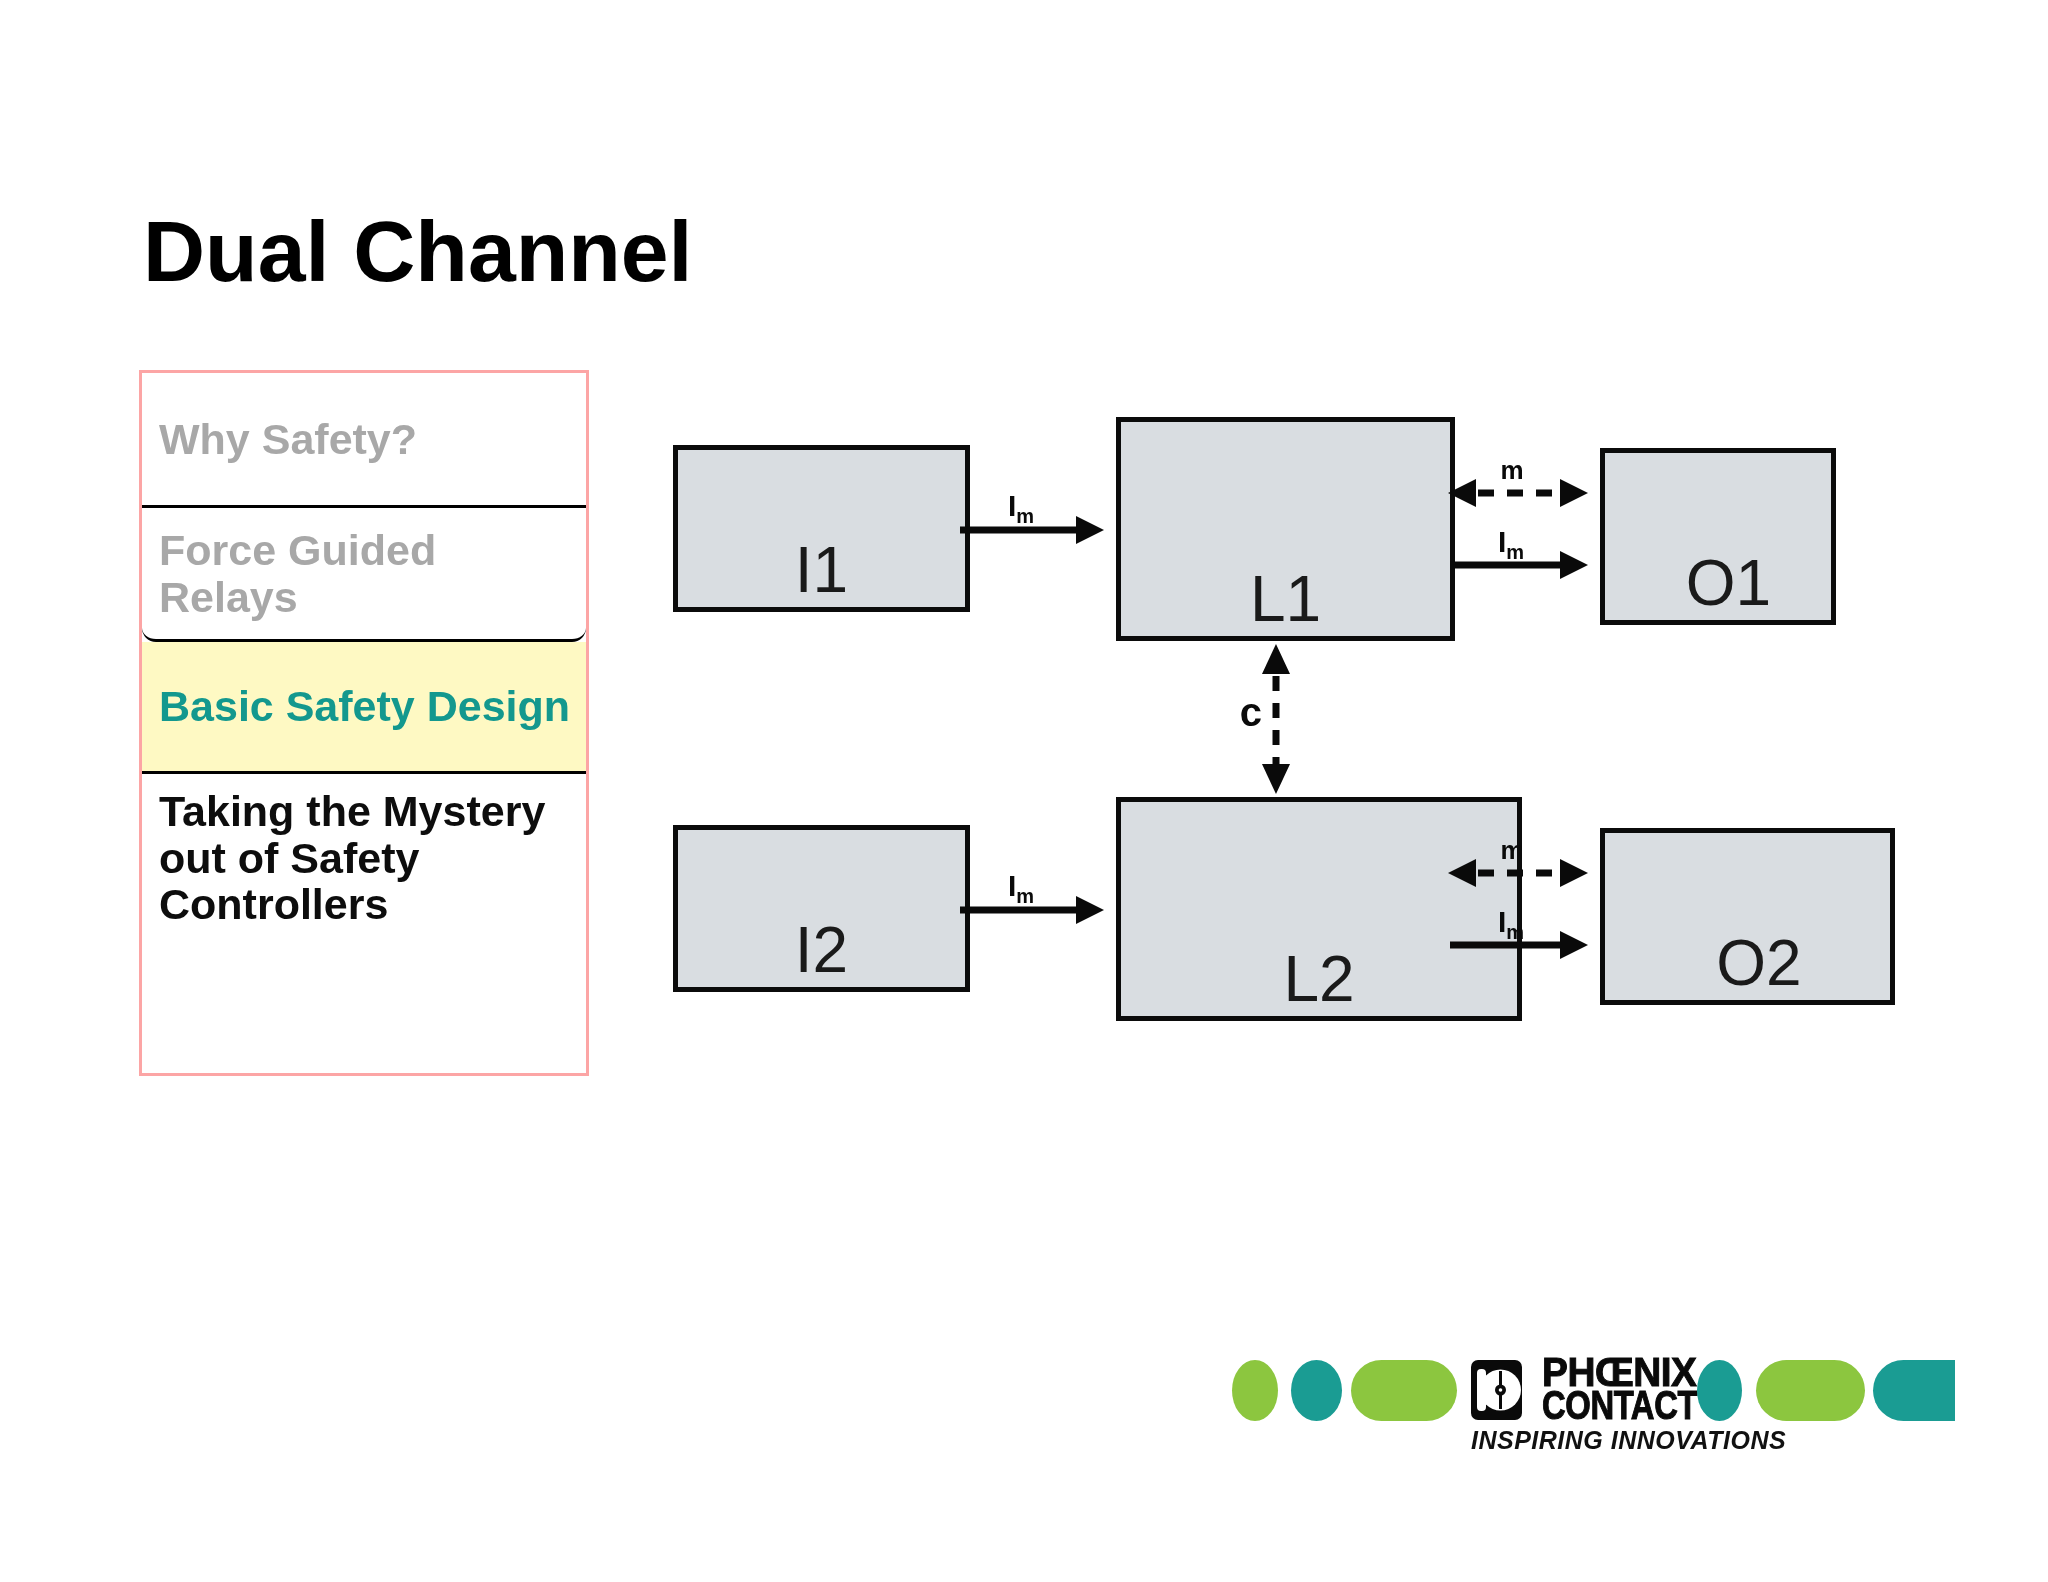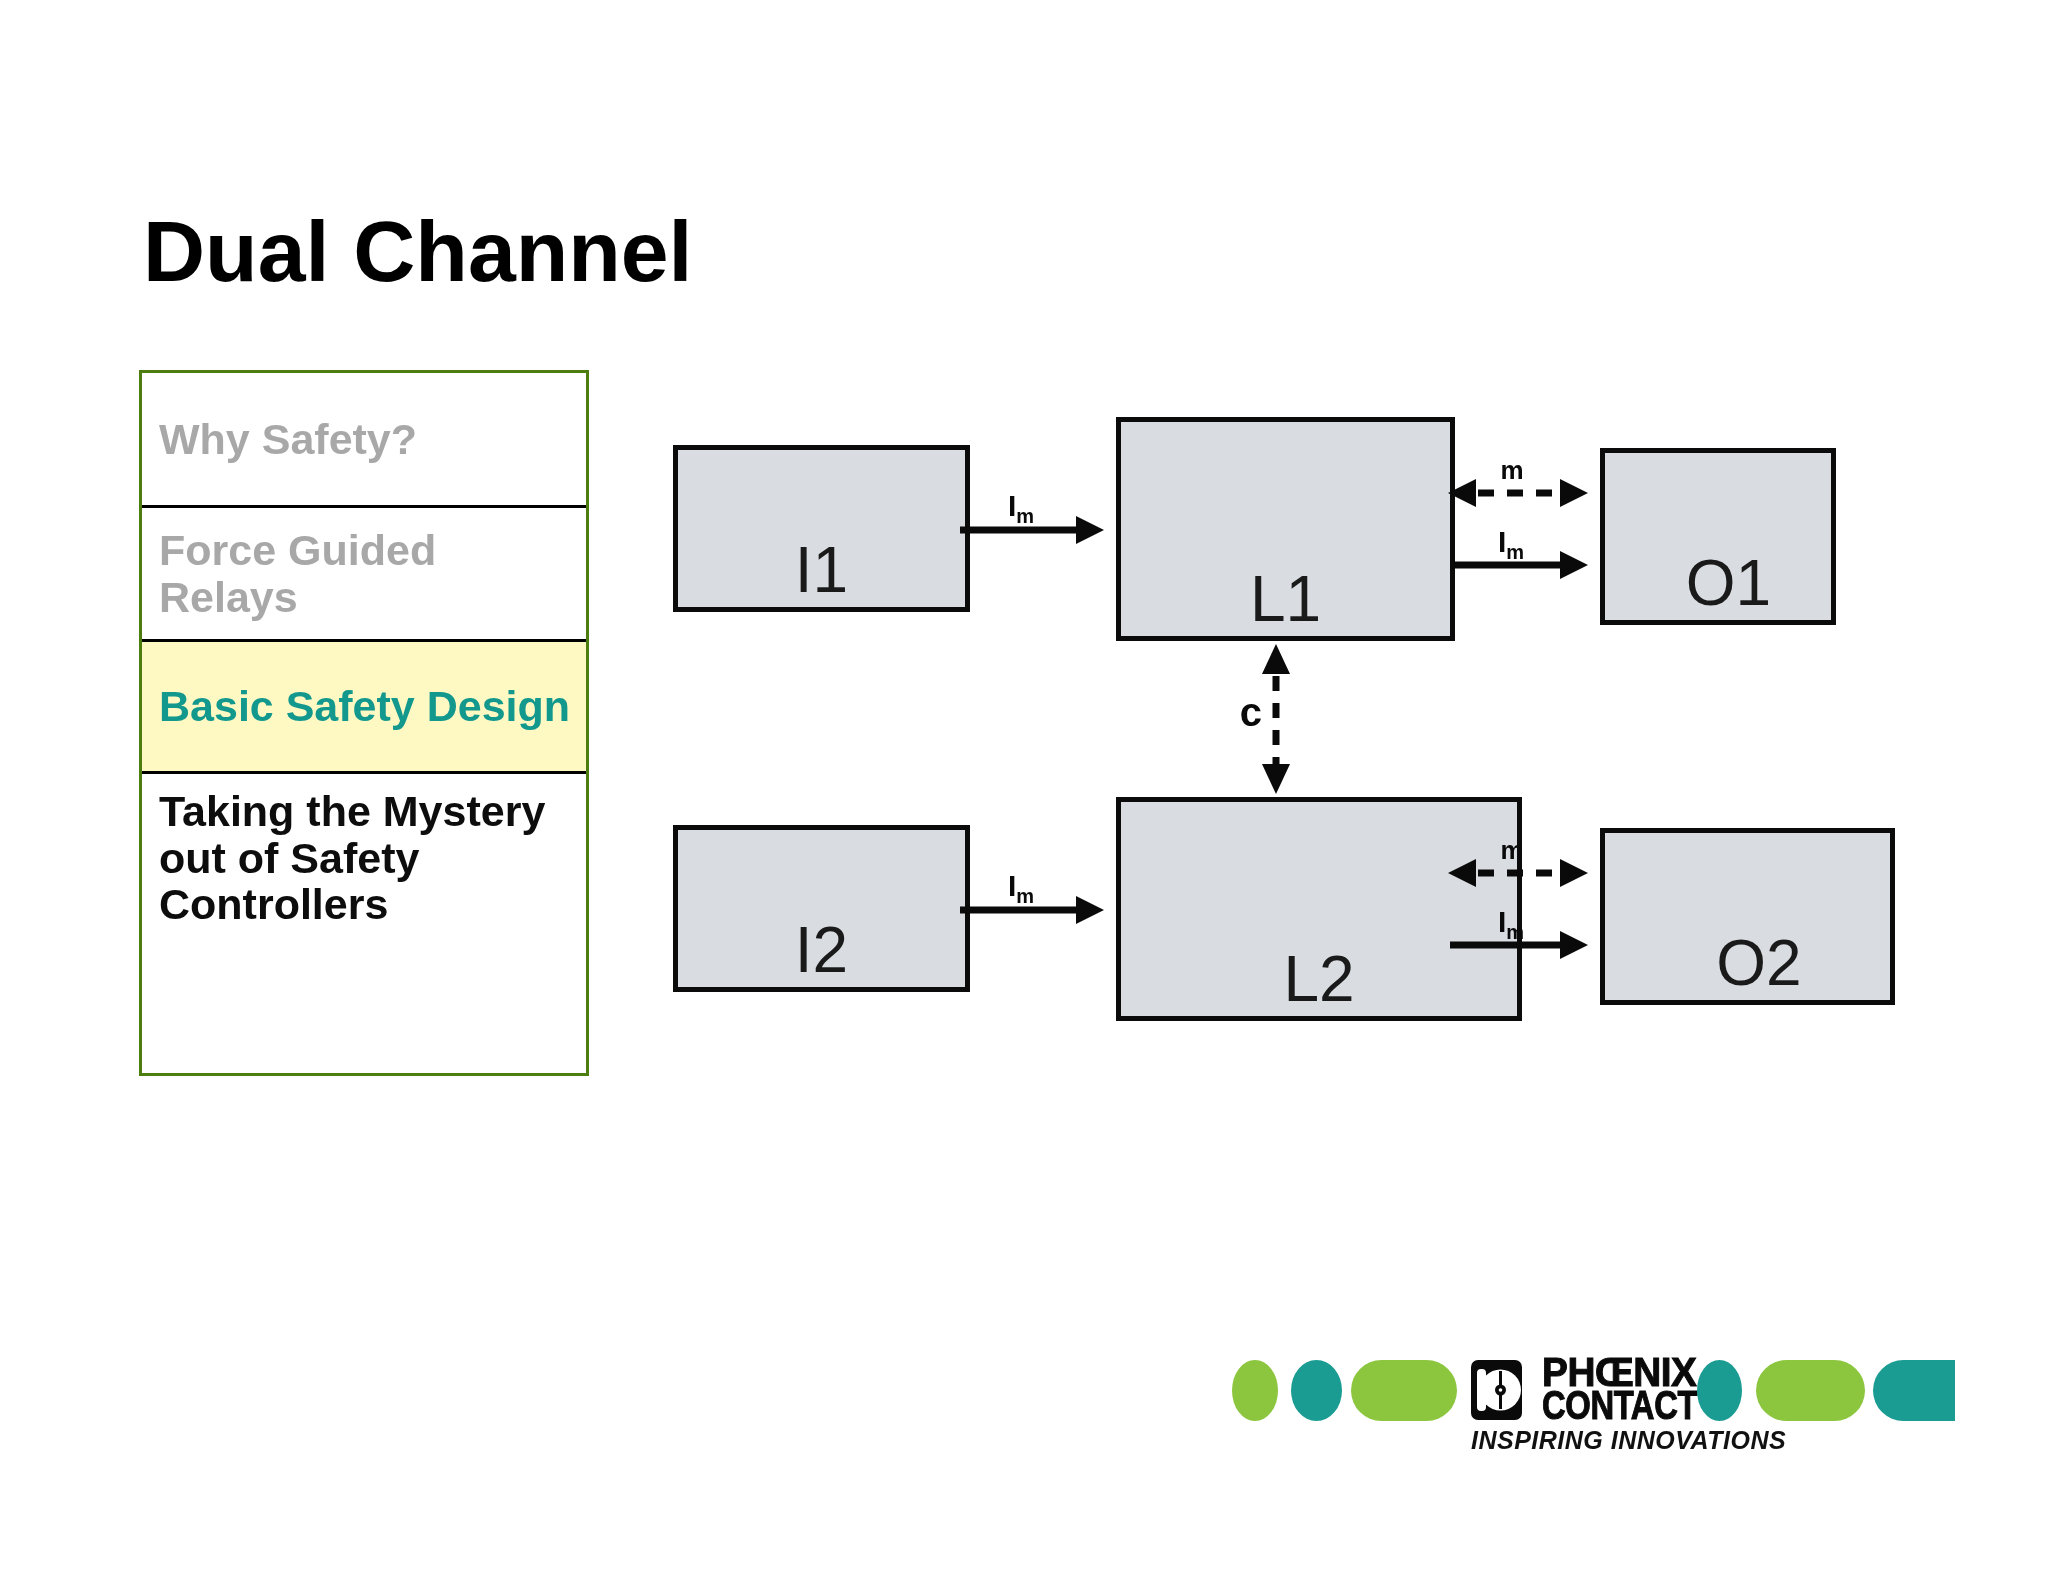--- a/index.html
+++ b/index.html
@@ -8,31 +8,31 @@
     background:#ffffff;font-family:"Liberation Sans",sans-serif;color:#000;
   }
   
   .slide-title{
     position:absolute;left:143px;top:150px;
     font-size:86px;font-weight:bold;line-height:1;color:#000;white-space:nowrap;
   }
   
   .sidebar{
     position:absolute;left:139px;top:370px;width:450px;height:706px;
-    border:3px solid #4d7c0f;box-sizing:border-box;background:#fff;
+    border:3px solid #fca5a5;box-sizing:border-box;background:#fff;
     display:flex;flex-direction:column;
   }
   .side-row{
     box-sizing:border-box;border-bottom:3px solid #000;
     display:flex;align-items:center;
     padding:0 14px 0 17px;
     font-size:43px;font-weight:bold;line-height:1.08;
   }
   .side-row:last-child{border-bottom:none;}
-  .r1{height:135px;} .r2{height:134px;} .r3{height:132px;}
+  .r1{height:135px;} .r2{height:134px;border-radius:14px;} .r3{height:132px;}
   .r4{height:168px;} .r5{height:131px;}
   .state-visited{color:#a8a8a8;}
   .state-active{color:#13988e;background:#fef9c3;}
   .state-default{color:#0d0d0d;}
   
   .dbox{
     position:absolute;box-sizing:border-box;
     background:#d9dde1;border:5px solid #0b0b0b;
     display:flex;align-items:flex-end;justify-content:center;
     font-size:64px;color:#1a1a1a;margin-left:10px;

